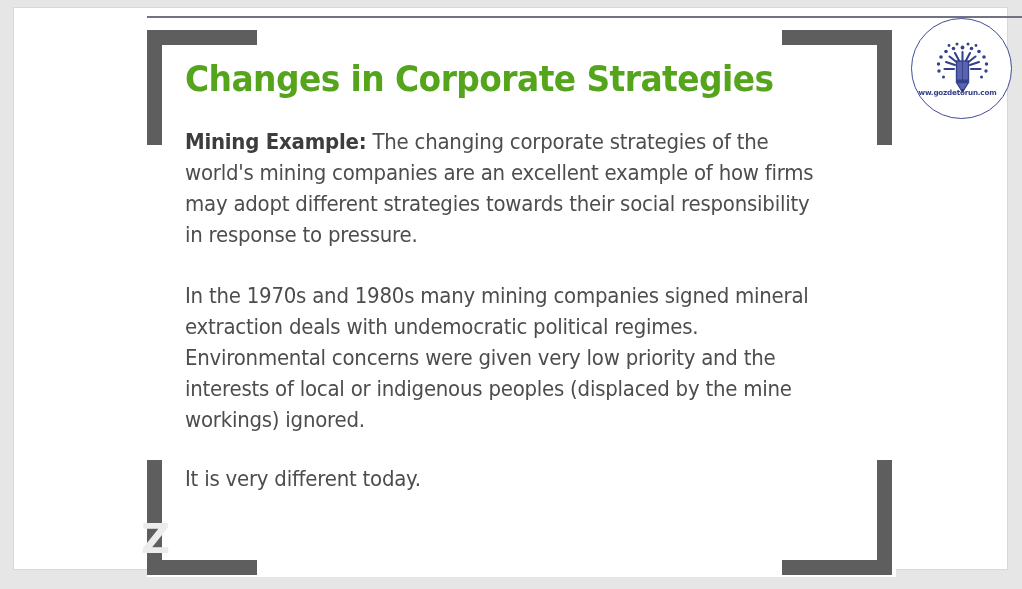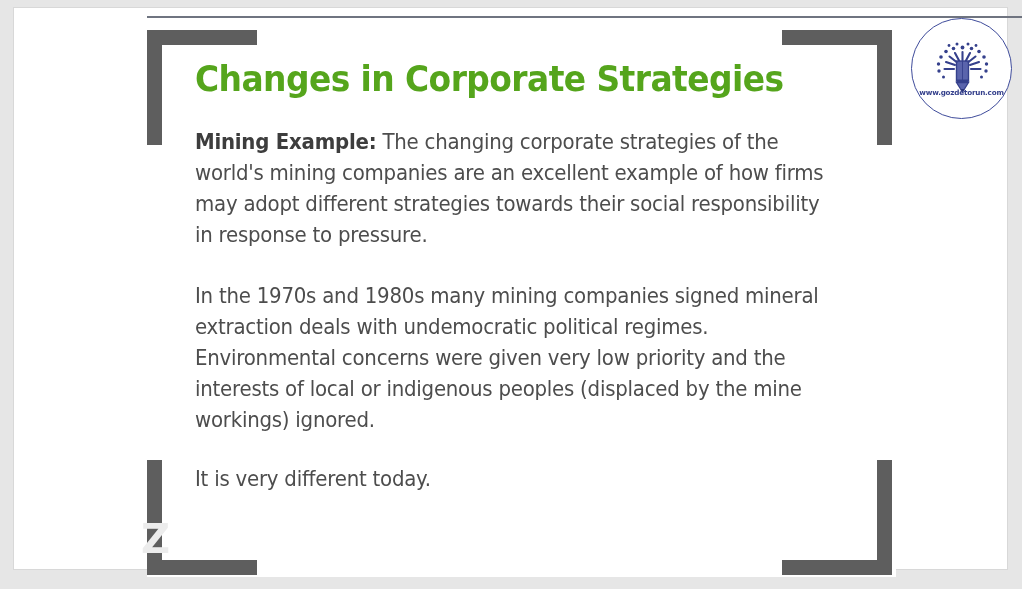--- a/index.html
+++ b/index.html
@@ -76,21 +76,21 @@
   .bracket.bl .h { left: 0;    bottom: 0; width: 110px; height: 15px; }
   .bracket.bl .v { left: 0;    bottom: 0; width: 15px;  height: 115px; }
 
   .bracket.br { left: 635px; top: 442px; width: 110px; height: 115px; }
   .bracket.br .h { right: 0;   bottom: 0; width: 110px; height: 15px; }
   .bracket.br .v { right: 0;   bottom: 0; width: 15px;  height: 115px; }
 
   
   #text-area {
     position: absolute;
-    left: 48px;
+    left: 38px;
     top: 42px;
     width: 660px;
   }
 
   #slide-title {
     font-family: "DejaVu Sans", sans-serif;
     font-weight: bold;
     font-size: 35px;
     line-height: 1.12;
     letter-spacing: -0.6px;
@@ -149,21 +149,21 @@
     overflow: hidden;
   }
   #brand-logo svg {
     position: absolute;
     left: 0; top: 0;
   }
   .logo-line {
     position: absolute;
     left: 0;
     width: 100%;
-    text-align: center;
+    text-align: left;
     color: #35408c;
     font-family: "DejaVu Sans", sans-serif;
     font-weight: bold;
     white-space: nowrap;
     letter-spacing: -0.2px;
   }
   #logo-url  { top: 69px; font-size: 7.2px; }
   #logo-tag  { top: 80px; font-size: 7.4px; margin-top: 24px; }
 </style>
 </head>

